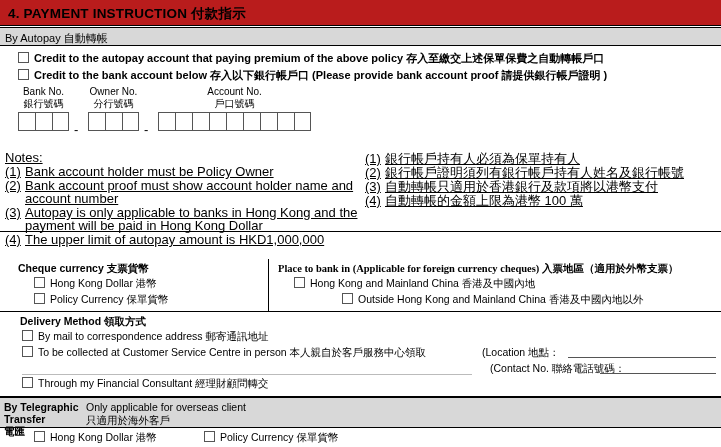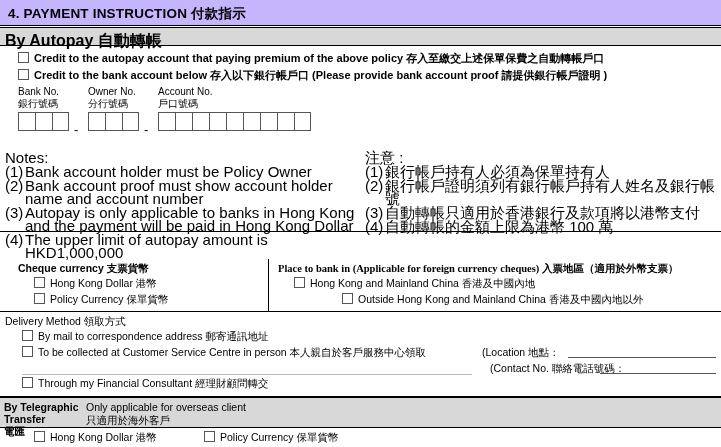--- a/index.html
+++ b/index.html
@@ -20,21 +20,21 @@
     overflow: hidden;
     background: #ffffff;
   }
 
   
   .section-title {
     position: absolute;
     left: 0; top: 0;
     width: 721px;
     height: 26px;
-    background: #c4b5fd;
+    background: #b91c1c;
     border-bottom: 1px solid #000;
     box-sizing: border-box;
   }
   .section-title .txt {
     position: absolute;
     left: 8px; top: 5px;
     font-size: 13.5px;
     font-weight: bold;
     letter-spacing: 0.2px;
   }
@@ -76,40 +76,40 @@
   }
 
   
   #autopay-head {
     top: 27px;
     height: 19px;
   }
   #autopay-head .txt {
     position: absolute;
     left: 5px; top: 3px;
-    font-size: 16px;
-    font-weight: bold;
+    font-size: 11px;
+    font-weight: normal;
   }
 
   
   #autopay-body {
     top: 46px;
     height: 186px;
     border-bottom: 1px solid #000;
   }
 
   .opt-line {
     position: absolute;
     font-size: 11px;
     font-weight: bold;
     white-space: nowrap;
   }
 
   
-  .boxgrp { position: absolute; }
+  .boxgrp { position: absolute; text-align: center; }
   .boxgrp .cap {
     font-size: 10px;
     line-height: 12px;
     white-space: nowrap;
   }
   .cells { display: flex; margin-top: 2px; }
   .cell {
     width: 17px;
     height: 19px;
     border: 1px solid #555;
@@ -120,22 +120,23 @@
   .cell:last-child { border-right: 1px solid #555; }
   .dash {
     position: absolute;
     font-size: 13px;
     color: #000;
   }
 
   
   .notes {
     position: absolute;
-    font-size: 15px;
+    font-size: 13px;
     line-height: 13px;
+    text-decoration: underline;
   }
   .notes .hdr { font-weight: normal; }
   .note-item { display: flex; margin-top: 1px; }
   .note-num { width: 20px; flex: 0 0 20px; }
   .note-txt { flex: 1; }
 
   
   #cheque-head {
     top: 232px;
     height: 27px;
@@ -170,23 +171,23 @@
   }
 
   
   #delivery {
     top: 312px;
     height: 85px;
     border-bottom: 1px solid #000;
   }
   #delivery .hdr {
     position: absolute;
-    left: 5px; top: 3px;
-    font-size: 10.5px;
-    font-weight: normal;
+    left: 20px; top: 3px;
+    font-size: 10.5px;
+    font-weight: bold;
   }
   .dl-line {
     position: absolute;
     font-size: 10.5px;
     white-space: nowrap;
   }
   .fill-line {
     position: absolute;
     border-bottom: 1px solid #555;
     height: 0;
@@ -292,21 +293,20 @@
         <span class="note-num">(3)</span>
         <span class="note-txt">Autopay is only applicable to banks in Hong Kong and the payment will be paid in Hong Kong Dollar</span>
       </div>
       <div class="note-item">
         <span class="note-num">(4)</span>
         <span class="note-txt">The upper limit of autopay amount is HKD1,000,000</span>
       </div>
     </div>
 
     <div class="notes" style="left:365px; top:105px; width:350px;">
-      <div class="hdr">注意 :</div>
       <div class="note-item">
         <span class="note-num">(1)</span>
         <span class="note-txt">銀行帳戶持有人必須為保單持有人</span>
       </div>
       <div class="note-item">
         <span class="note-num">(2)</span>
         <span class="note-txt">銀行帳戶證明須列有銀行帳戶持有人姓名及銀行帳號</span>
       </div>
       <div class="note-item">
         <span class="note-num">(3)</span>

